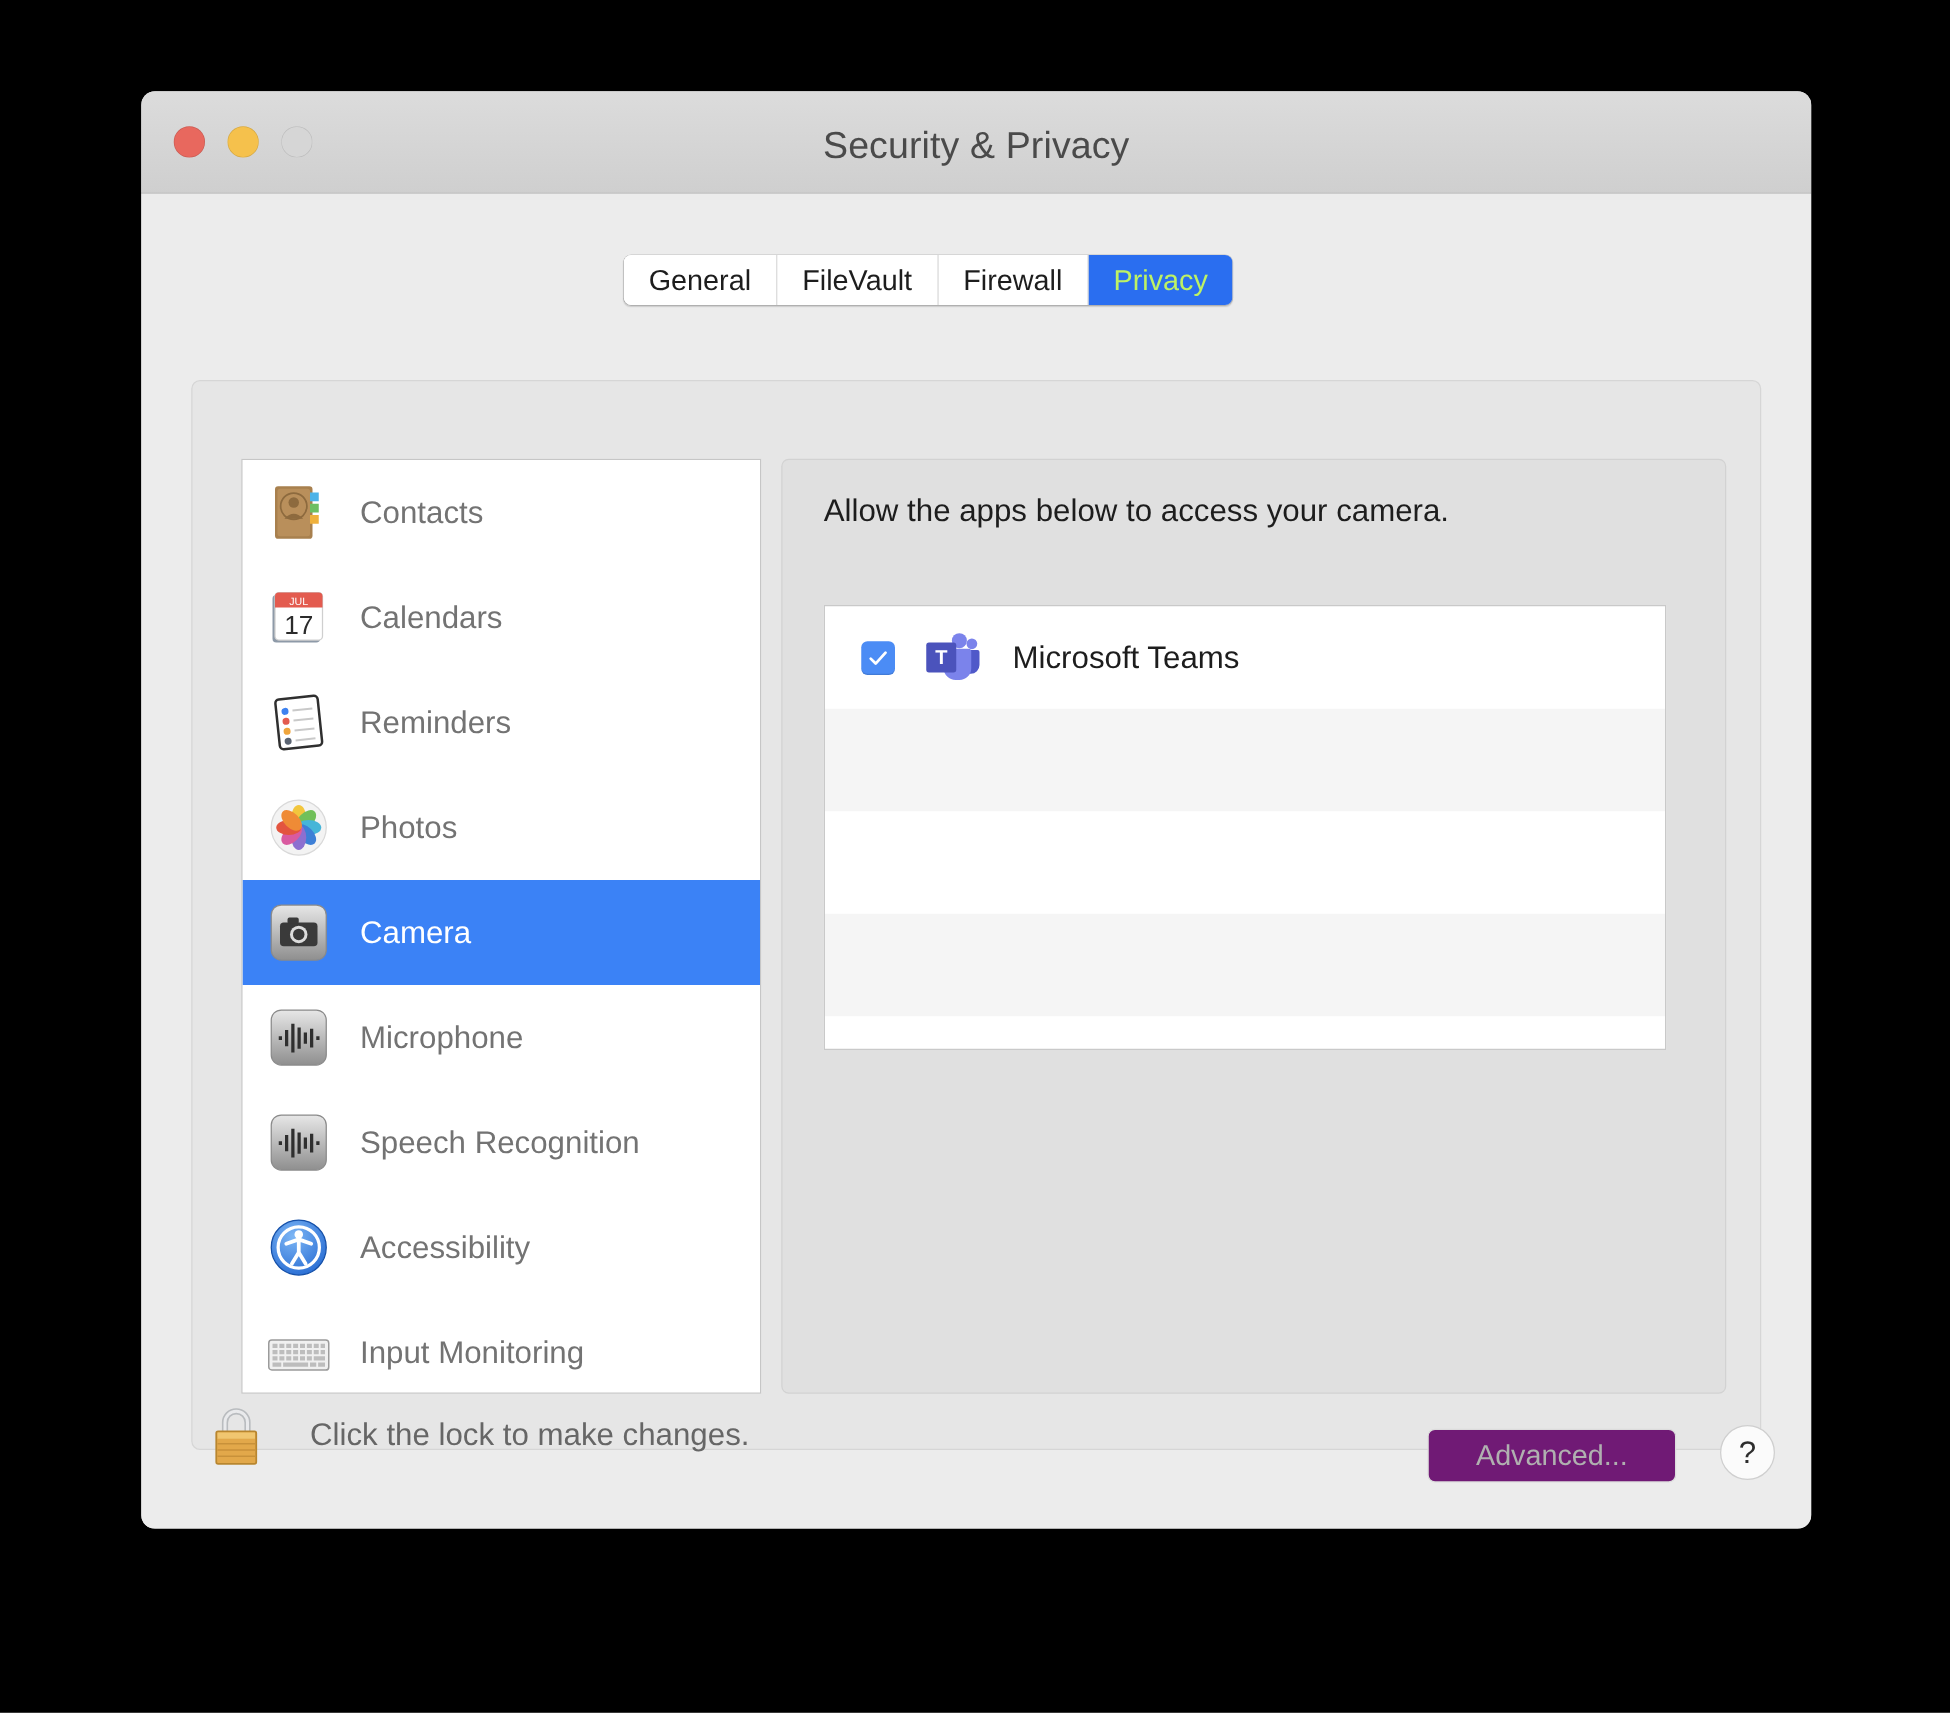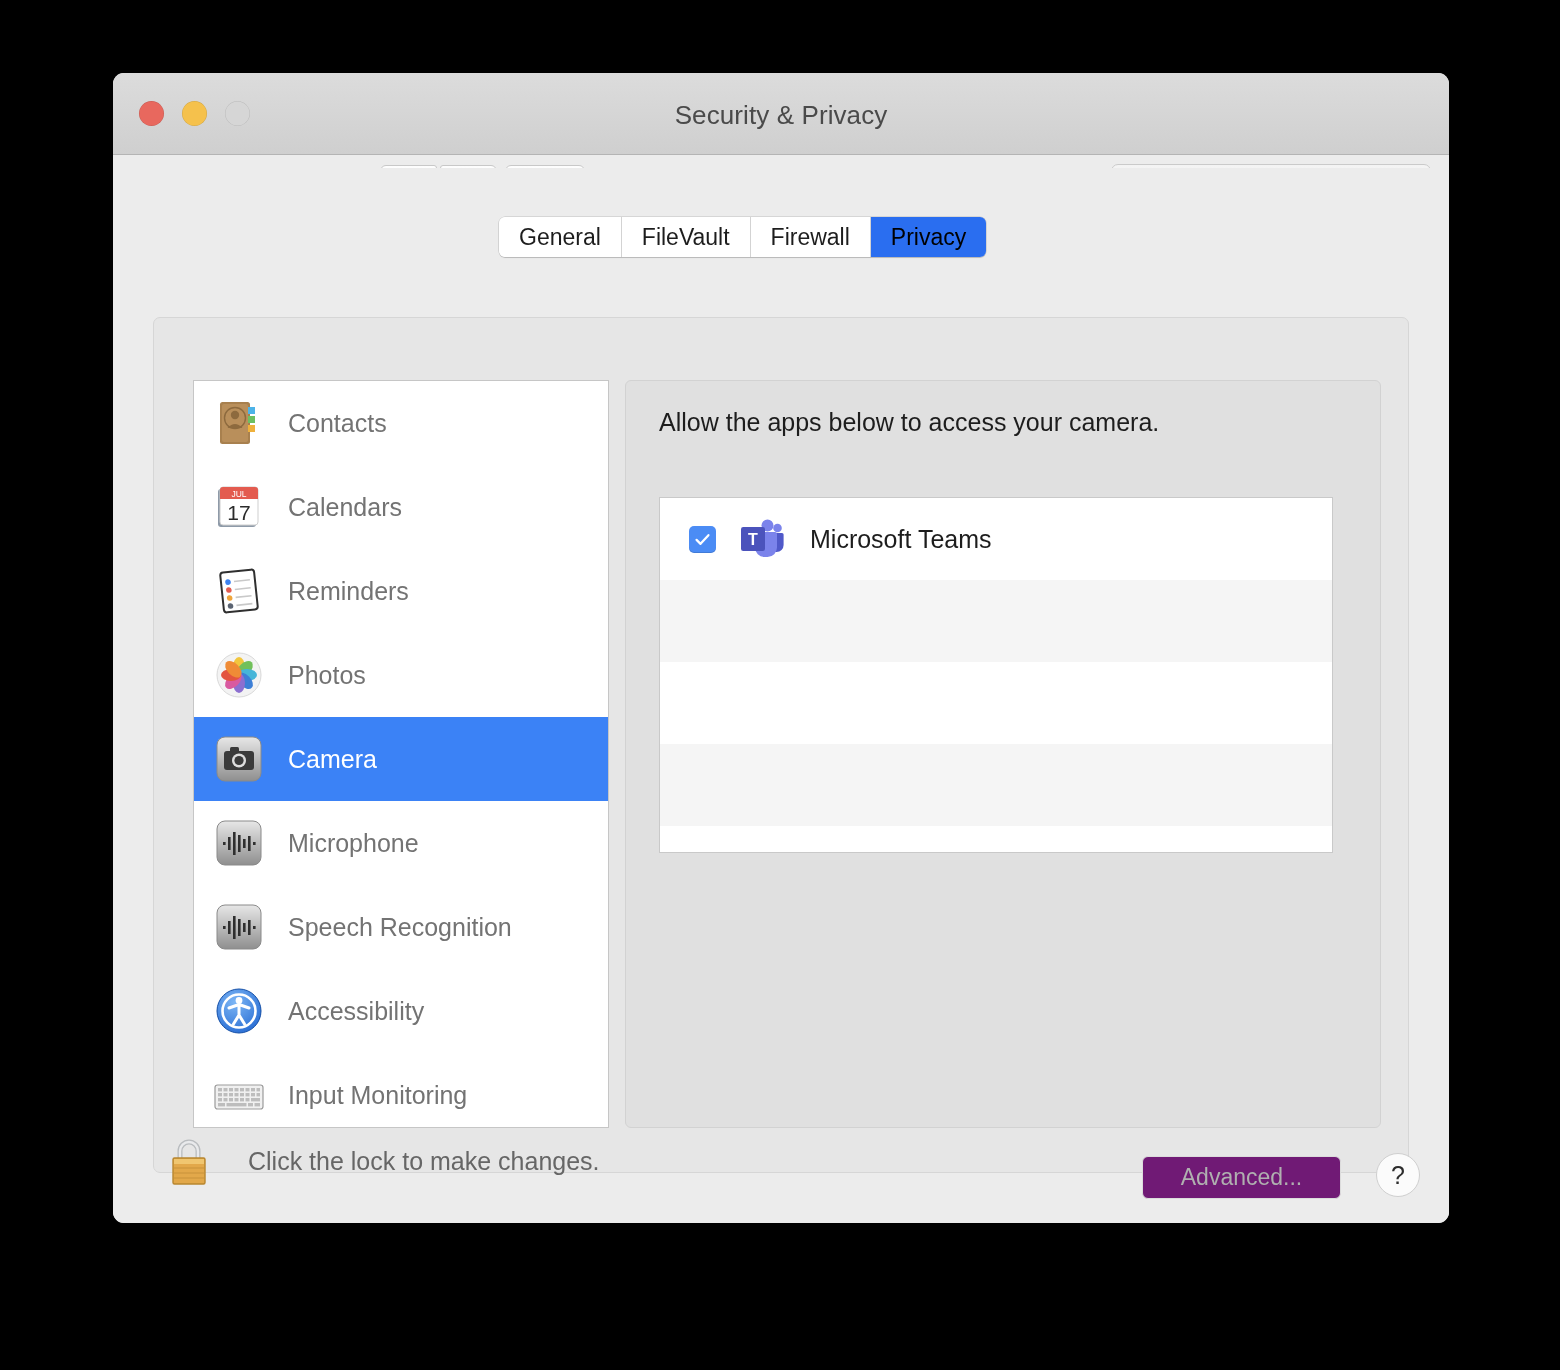--- a/index.html
+++ b/index.html
@@ -66,62 +66,62 @@
     grid-template-columns: repeat(4, 4px);
     grid-template-rows: repeat(3, 4px);
     gap: 4px;
   }
   .dotgrid i { background: #3b3b3b; display: block; width: 4px; height: 4px; }
   .dotgrid i.faint { background: #9a9a9a; }
 
   .wintitle {
     position: absolute; left: 0; right: 0; top: 27px;
     text-align: center;
-    font-size: 26px; color: #4a4a4a; letter-spacing: .1px;
+    font-size: 30px; color: #4a4a4a; letter-spacing: .1px;
   }
 
   .searchfield {
     position: absolute; right: 18px; top: 91px;
     width: 320px; height: 47px;
     background: linear-gradient(to bottom, #f3f3f3, #fafafa);
     border: 1px solid #cacaca;
     border-radius: 7px;
     display: flex; align-items: center;
   }
   .searchfield .mag { margin-left: 14px; width: 21px; height: 21px; flex: none; }
   .searchfield input {
     border: 0; outline: 0; background: transparent;
     font-family: "Liberation Sans", sans-serif;
     font-size: 22px; color: #3a3a3a;
     margin-left: 9px; width: 240px;
   }
   .searchfield input::placeholder { color: #a2a2a2; }
 
   
-  .body { position: relative; height: 1067px; background: #ececec; margin-top: 13px; }
+  .body { position: relative; height: 1067px; background: #ececec; }
 
   .tabbar {
     position: absolute; left: 386px; top: 49px;
     display: flex;
     height: 40px;
     border-radius: 6px;
     overflow: hidden;
     box-shadow: 0 1px 1px rgba(0,0,0,.14), 0 0 0 .5px rgba(0,0,0,.18);
   }
   .tab {
     background: #ffffff;
     color: #1d1d1d;
     font-size: 23px;
     padding: 0 20px;
     display: flex; align-items: center; justify-content: center;
     border-right: 1px solid #d3d3d3;
     cursor: default;
   }
   .tab:last-child { border-right: 0; }
-  .tab.active { background: #2a6ef0; color: #000000; }
+  .tab.active { background: #2a6ef0; color: #bef264; }
 
   .contentbox {
     position: absolute; left: 40px; top: 149px;
     width: 1256px; height: 856px;
     background: #e6e6e6;
     border: 1px solid #d6d6d6;
     border-radius: 7px;
   }
 
   

